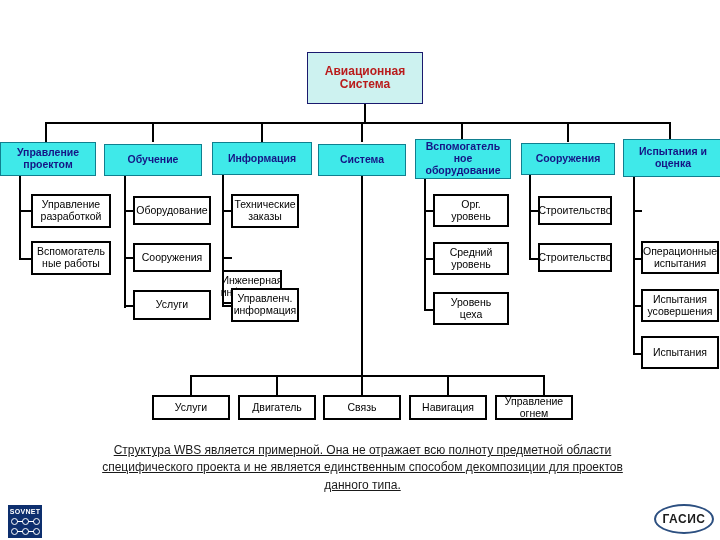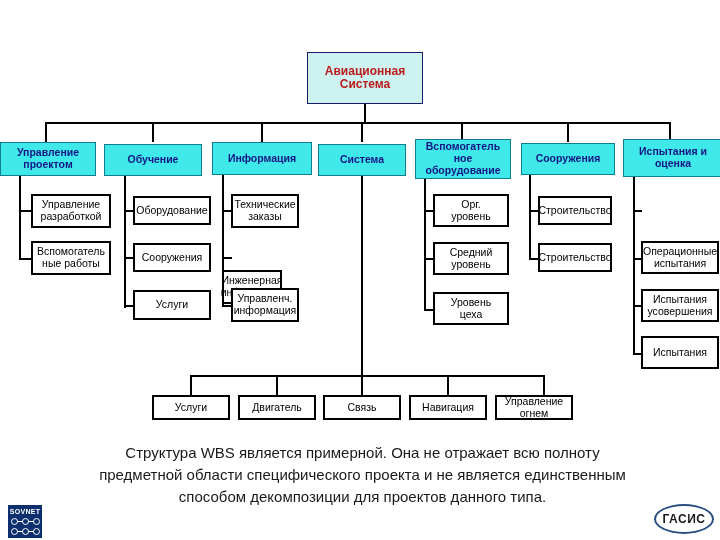--- a/index.html
+++ b/index.html
@@ -58,23 +58,24 @@
     font-weight: normal;
   }
   
   .line {
     position: absolute;
     background: #000000;
   }
   .caption {
     position: absolute;
     text-align: center;
-    font-size: 15px;
+    font-size: 12px;
     color: #1a1a1a;
     line-height: 1.45;
+    text-decoration: underline;
   }
   
   .logo-sovnet {
     position: absolute;
     background: #0d2f6e;
     overflow: hidden;
   }
   .logo-sovnet .sv-text {
     position: absolute;
     top: 3px; left: 0; right: 0;

